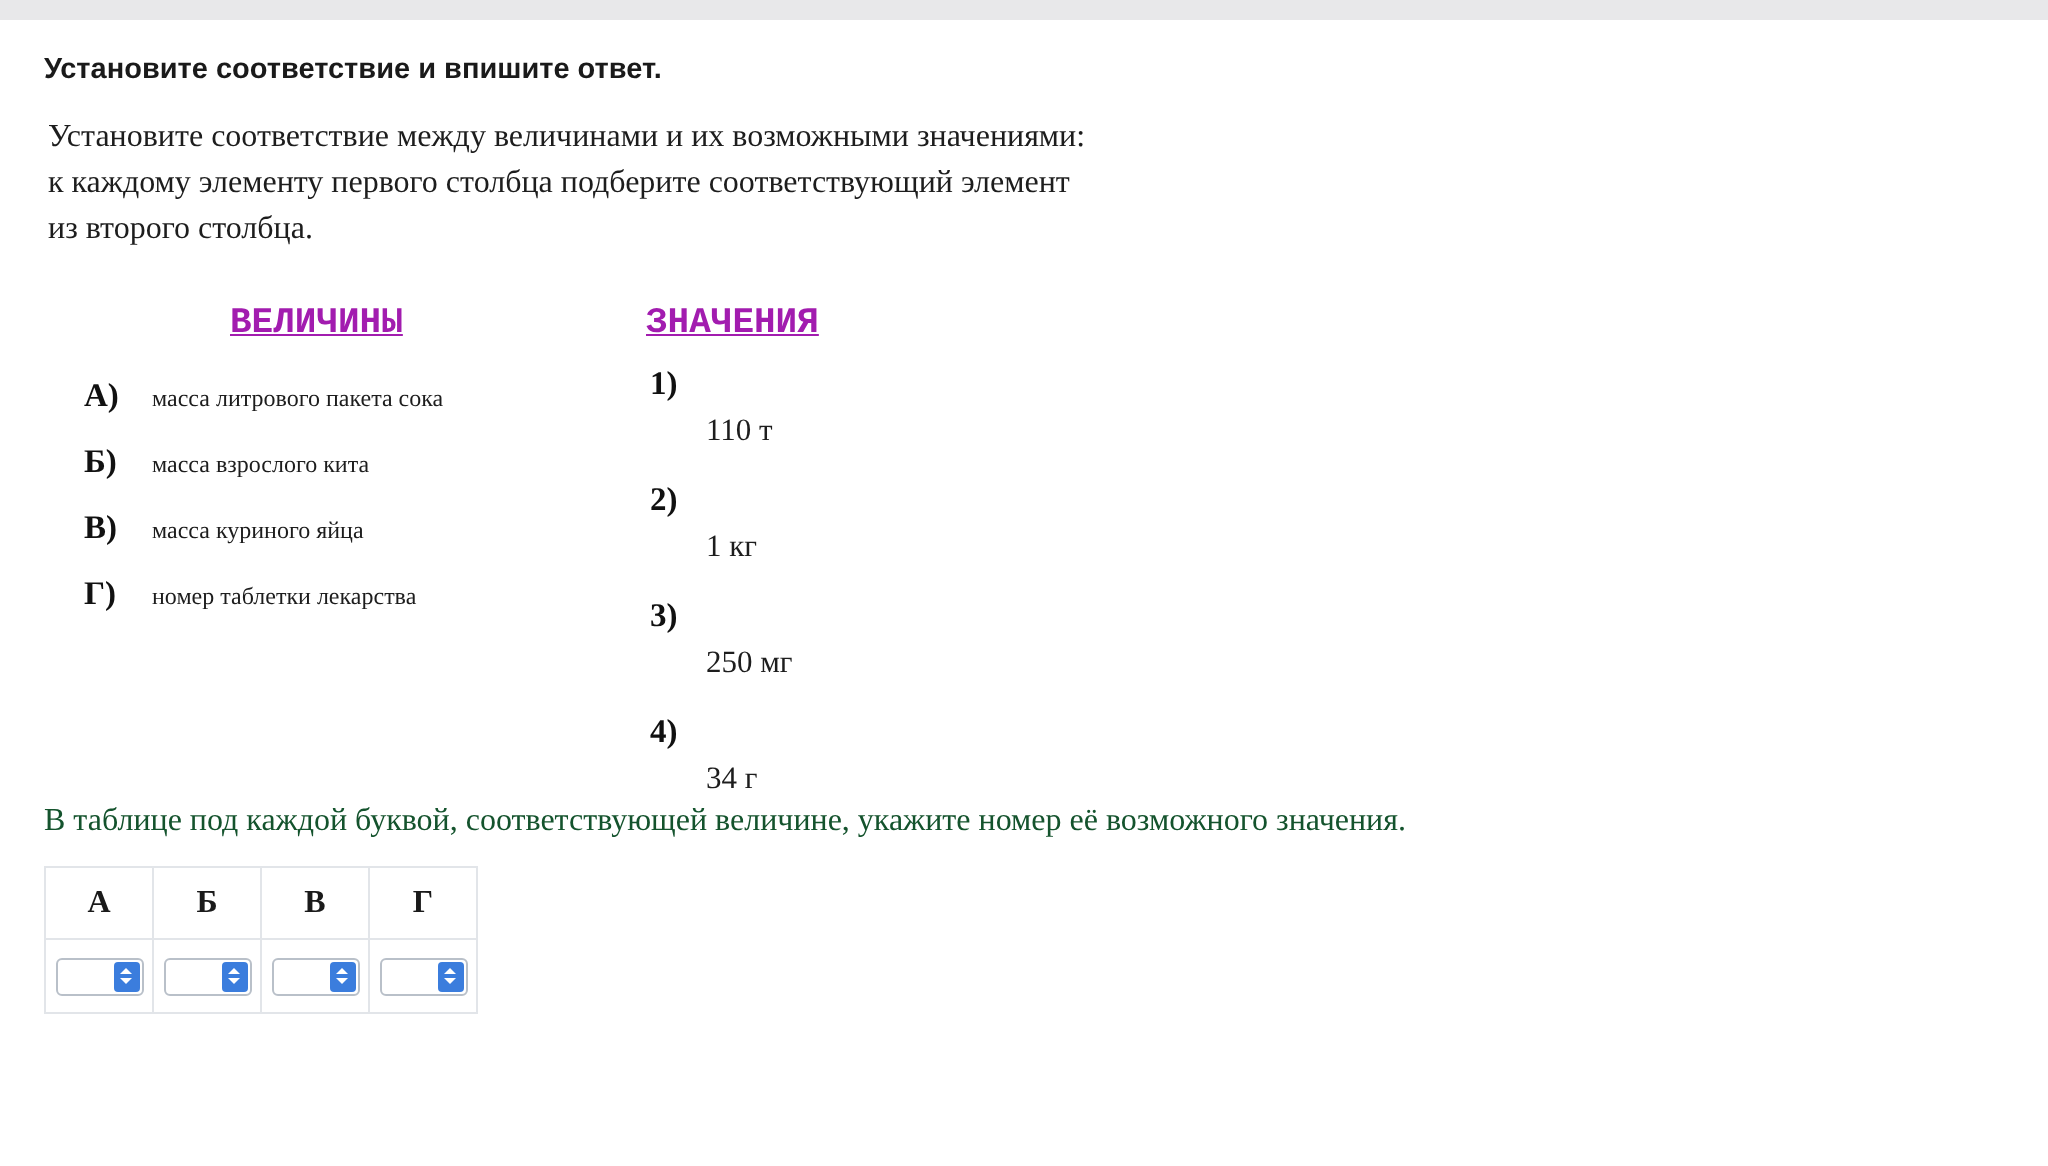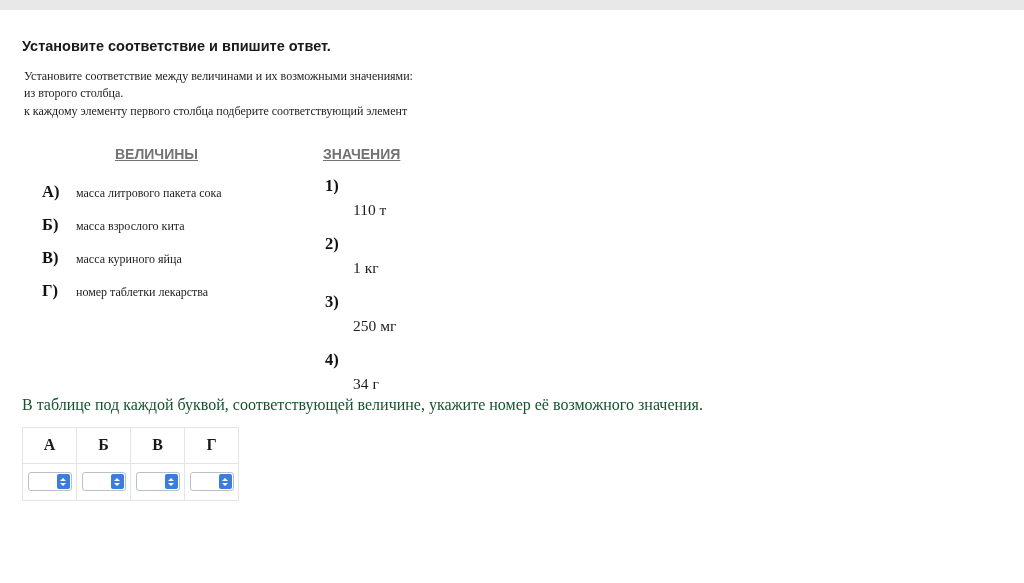--- a/index.html
+++ b/index.html
@@ -18,50 +18,50 @@
   .top-strip {
     position: absolute;
     top: 0;
     left: 0;
     width: 1024px;
     height: 10px;
     background: #e8e8ea;
   }
   .page {
     position: absolute;
-    top: 20px;
+    top: 9px;
     left: 0;
     width: 1024px;
   }
   .task-title {
     font-family: "Liberation Sans", sans-serif;
     font-weight: bold;
     font-size: 14.5px;
     color: #1a1a1a;
     margin: 18px 0 0 22px;
   }
   .intro {
     margin: 14px 0 0 24px;
-    font-size: 12px;
+    font-size: 16px;
     line-height: 1.44;
     color: #1d1d1d;
     max-width: 720px;
   }
   .columns {
     position: relative;
     margin-top: 26px;
     height: 250px;
   }
   .col-head {
     position: absolute;
-    font-family: Liberation Sans, sans-serif;
-    font-weight: bold;
-    font-size: 14px;
+    font-family: Liberation Mono, monospace;
+    font-weight: bold;
+    font-size: 18px;
     text-decoration: underline;
-    color: #737373;
+    color: #a21caf;
   }
   .col-head.left { left: 115px; top: 0px; }
   .col-head.right { left: 323px; top: 0px; }
 
   .left-list {
     position: absolute;
     left: 42px;
     top: 36px;
     width: 270px;
   }
@@ -193,22 +193,22 @@
 <body>
 
 <div class="top-strip"></div>
 
 <div class="page">
 
   <div class="task-title">Установите соответствие и впишите ответ.</div>
 
   <div class="intro">
     <div>Установите соответствие между величинами и их возможными значениями:</div>
+    <div>к каждому элементу первого столбца подберите соответствующий элемент</div>
     <div>из второго столбца.</div>
-    <div>к каждому элементу первого столбца подберите соответствующий элемент</div>
   </div>
 
   <div class="columns">
 
     <div class="col-head left">ВЕЛИЧИНЫ</div>
     <div class="col-head right">ЗНАЧЕНИЯ</div>
 
     <div class="left-list">
       <div class="left-row">
         <span class="marker">А)</span>

